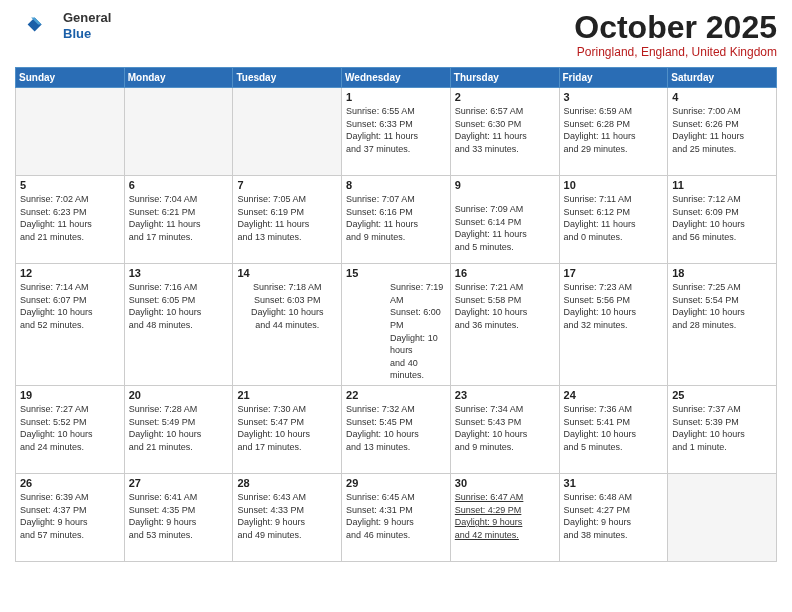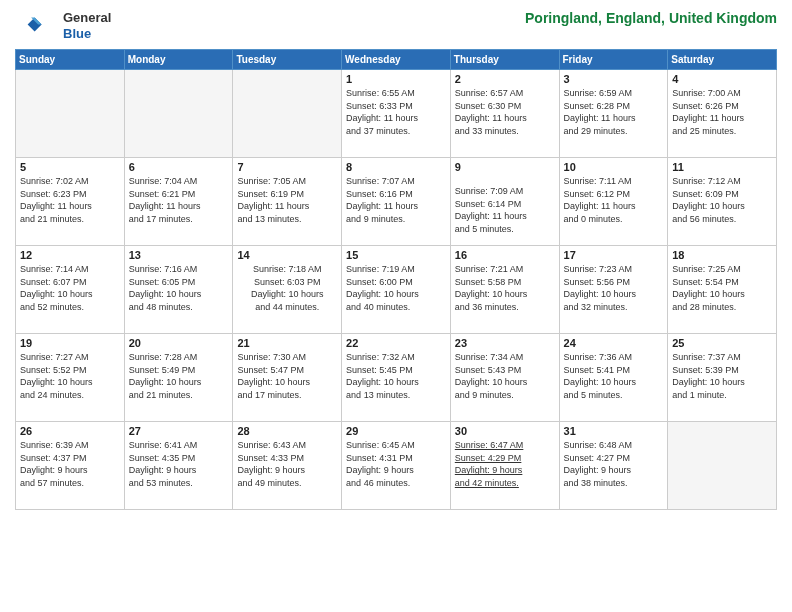--- a/index.html
+++ b/index.html
@@ -42,23 +42,22 @@
     .title-block {
       text-align: right;
     }
     .month-title {
       font-size: 32px;
       font-weight: bold;
       color: #222;
       line-height: 1.1;
     }
     .location {
-      font-size: 14px;
-      color: #15803d;
-      font-weight: bold;
+      font-size: 12px;
+      color: #b91c1c;
     }
     .calendar {
       width: 100%;
       border-collapse: collapse;
       table-layout: fixed;
     }
     .calendar th {
       background: #2a6db5;
       color: #fff;
       font-size: 10px;
@@ -103,20 +102,21 @@
       <svg class="logo-icon" viewBox="0 0 40 40">
         <polygon points="28,8 38,18 28,28 18,18" fill="#1a5fa8"></polygon>
         <polygon points="28,8 38,18 33,18 23,8" fill="#4a9fd4"></polygon>
       </svg>
       <div class="logo-text">
         <span class="logo-general">General</span>
         <span class="logo-blue">Blue</span>
       </div>
     </div>
     <div class="title-block">
+      <div class="month-title">October 2025</div>
       <div class="location">Poringland, England, United Kingdom</div>
     </div>
   </div>
 
   <table class="calendar">
     <thead>
       <tr>
         <th>Sunday</th>
         <th>Monday</th>
         <th>Tuesday</th>
@@ -228,21 +228,21 @@
           </td>
           <td>
             <div class="day-num">14</div>
             <div class="day-info" style="white-space: pre-line; text-align: center;">Sunrise: 7:18 AM
 Sunset: 6:03 PM
 Daylight: 10 hours
 and 44 minutes.</div>
           </td>
           <td>
             <div class="day-num">15</div>
-            <div class="day-info" style="white-space: pre-line;">Sunrise: 7:19 AM
+            <div class="day-info" style="white-space: pre-line; margin-left: 44px;">Sunrise: 7:19 AM
 Sunset: 6:00 PM
 Daylight: 10 hours
 and 40 minutes.</div>
           </td>
           <td>
             <div class="day-num">16</div>
             <div class="day-info" style="white-space: pre-line;">Sunrise: 7:21 AM
 Sunset: 5:58 PM
 Daylight: 10 hours
 and 36 minutes.</div>

